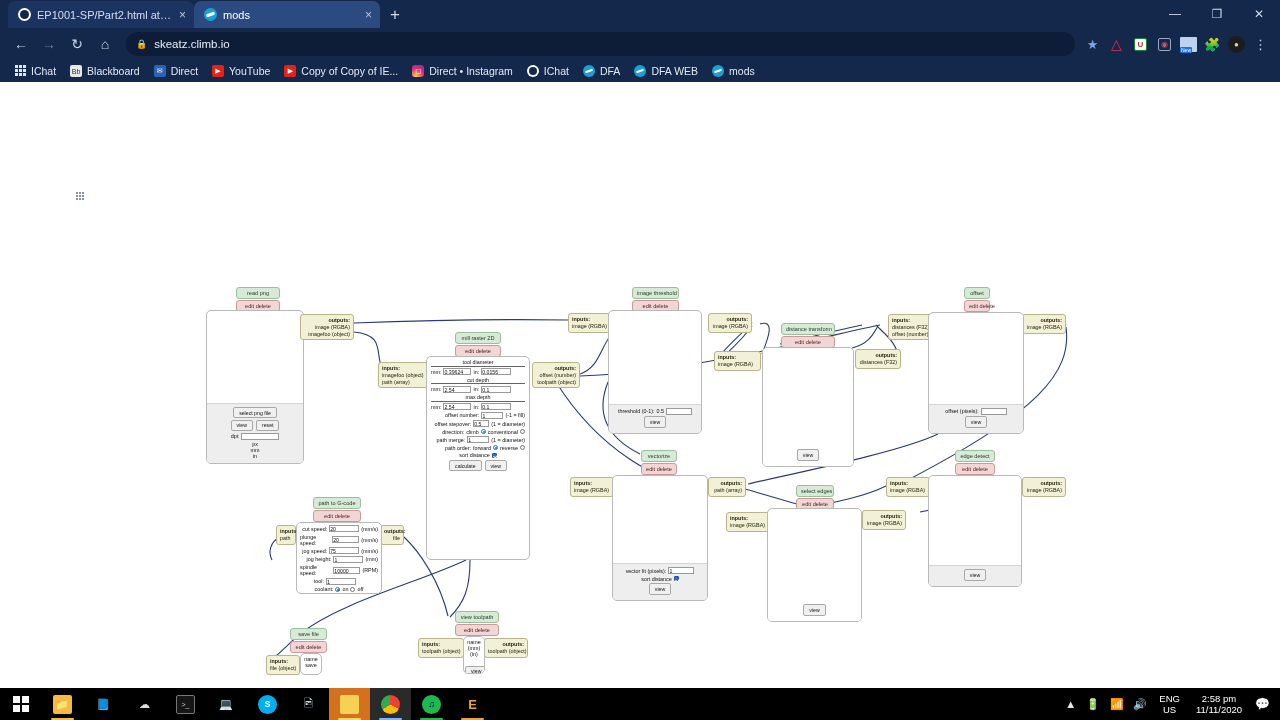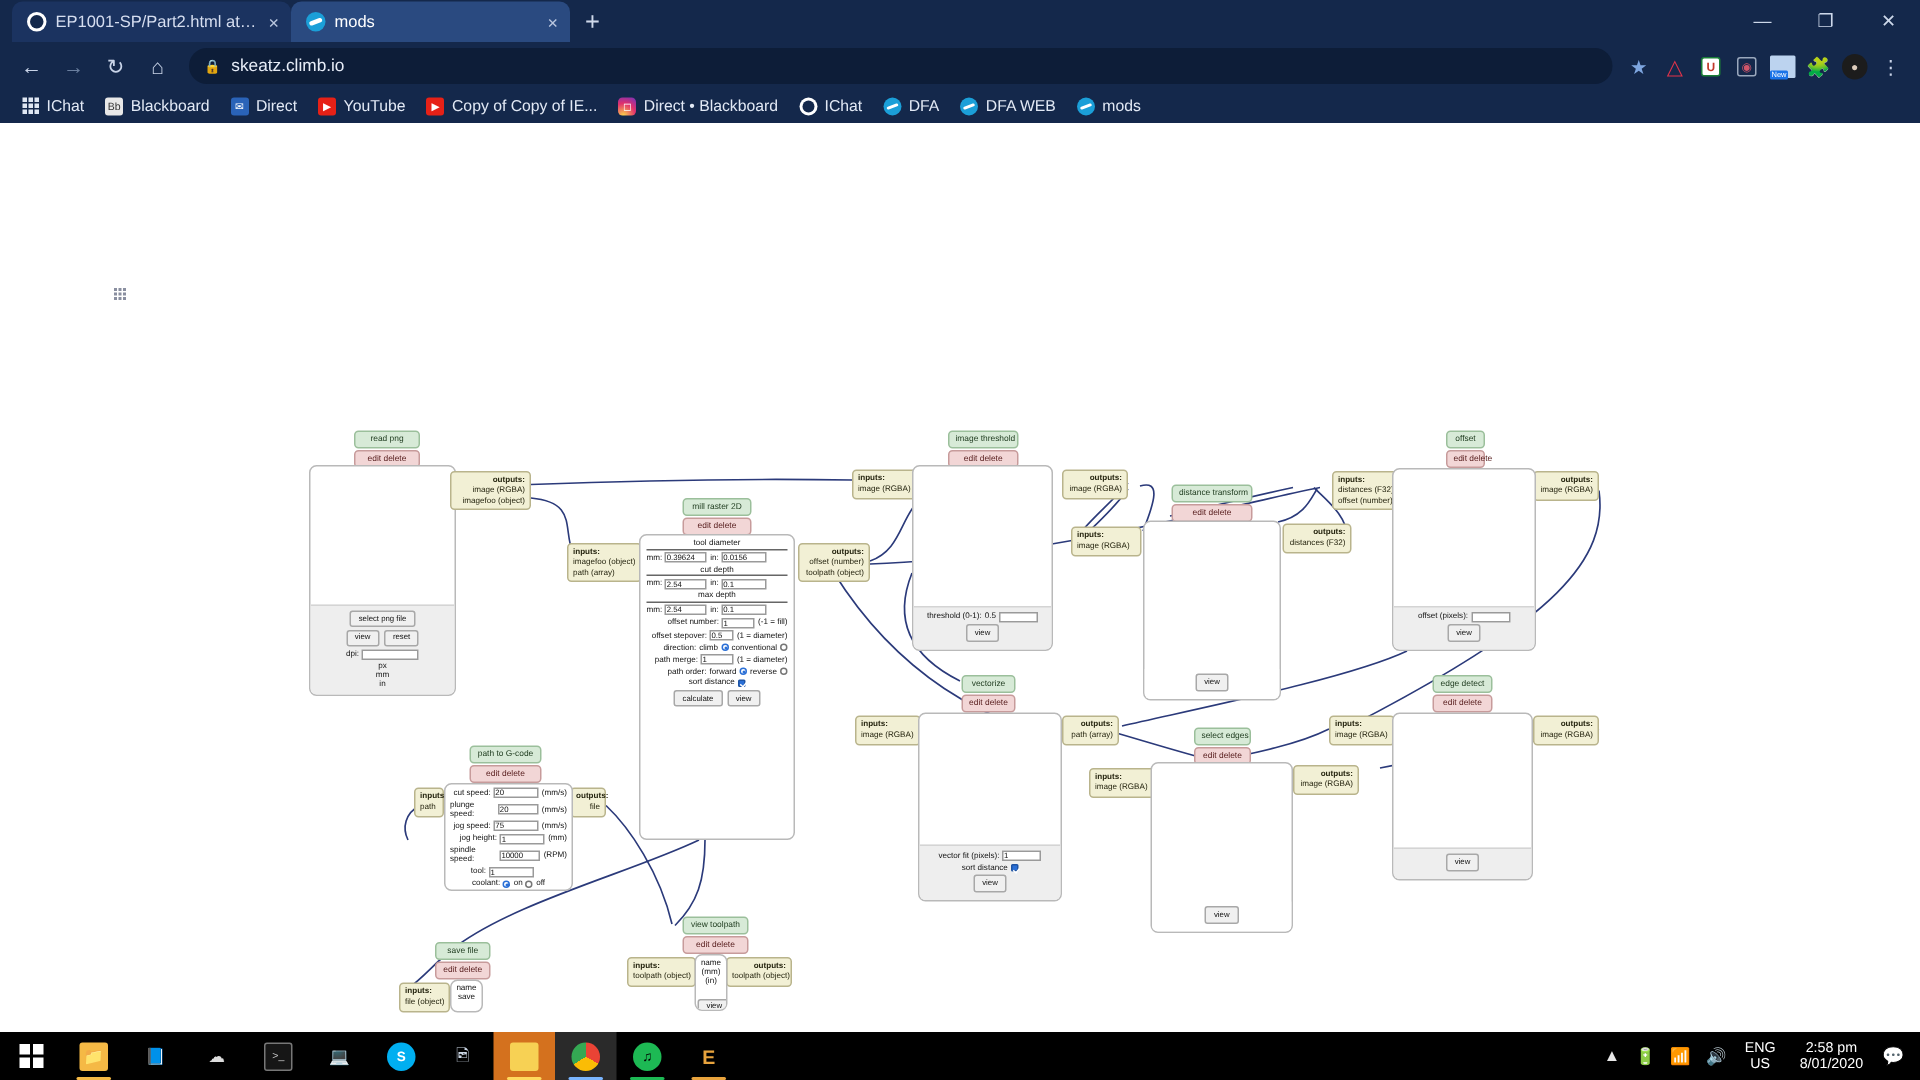--- a/index.html
+++ b/index.html
@@ -257,21 +257,21 @@
     <div class="bm">
       <span class="bmicon ic-yt">▶</span>
       <span>YouTube</span>
     </div>
     <div class="bm">
       <span class="bmicon ic-yt">▶</span>
       <span>Copy of Copy of IE...</span>
     </div>
     <div class="bm">
       <span class="bmicon ic-ig">◻</span>
-      <span>Direct • Blackboard</span>
+      <span>Direct • Instagram</span>
     </div>
     <div class="bm">
       <span class="bmicon ic-gh"></span>
       <span>IChat</span>
     </div>
     <div class="bm">
       <span class="bmicon ic-mods"></span>
       <span>DFA</span>
     </div>
     <div class="bm">
@@ -744,17 +744,17 @@
     <div class="ti">▲</div>
     <div class="ti">🔋</div>
     <div class="ti">📶</div>
     <div class="ti">🔊</div>
     <div class="lang">
       <span>ENG</span>
       <span>US</span>
     </div>
     <div class="clock">
       <span>2:58 pm</span>
-      <span>8/01/2020</span>
+      <span>11/11/2020</span>
     </div>
     <div class="notif">💬</div>
   </div>
 </div>
 
 </body></html>

